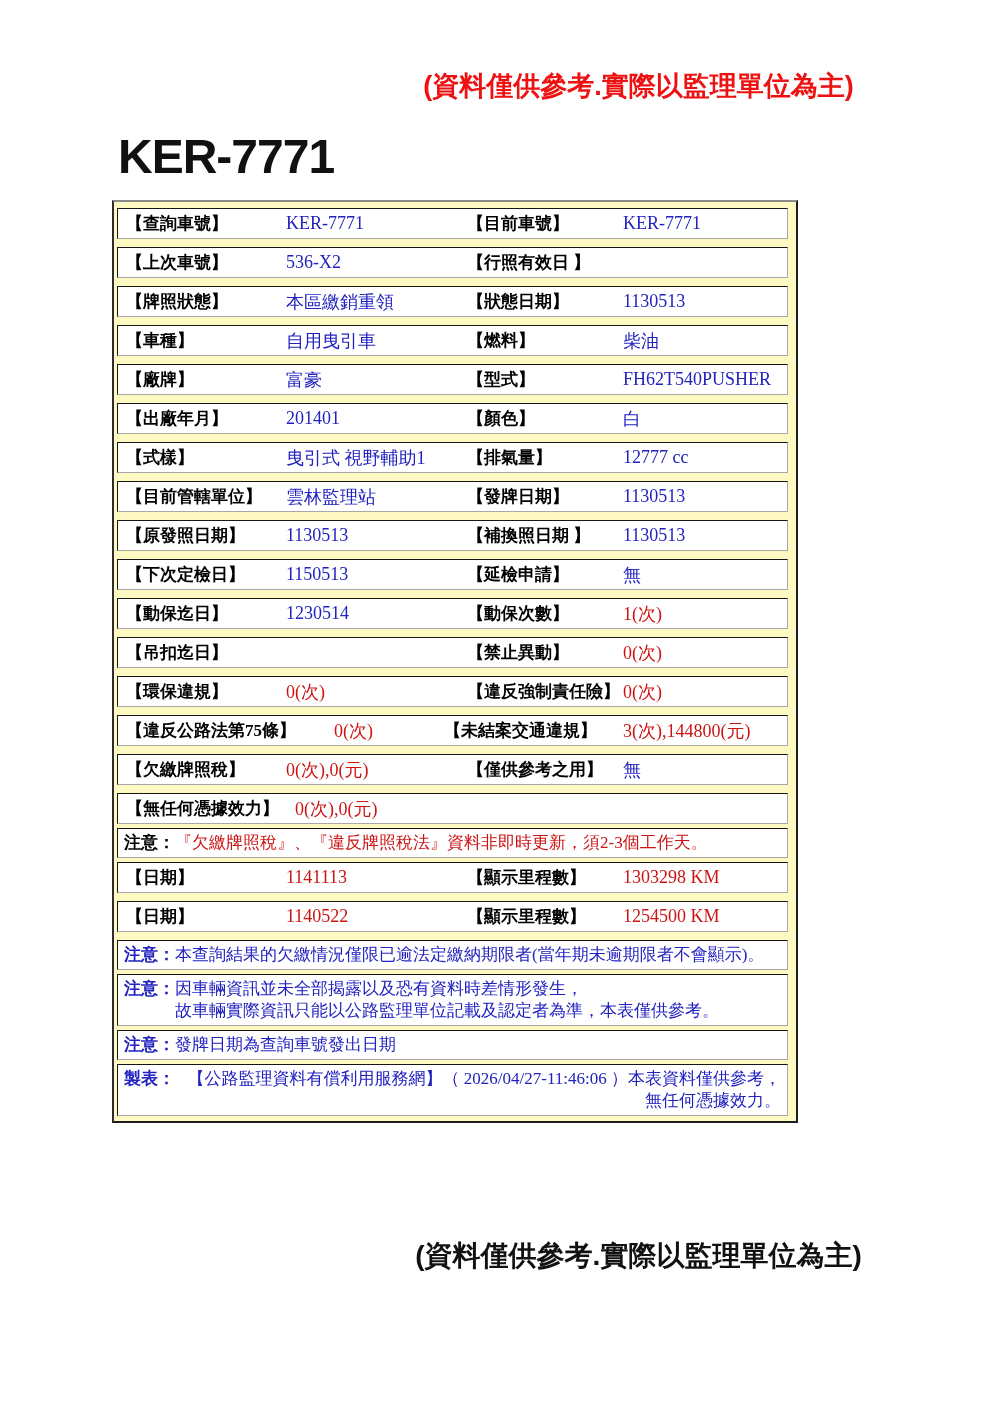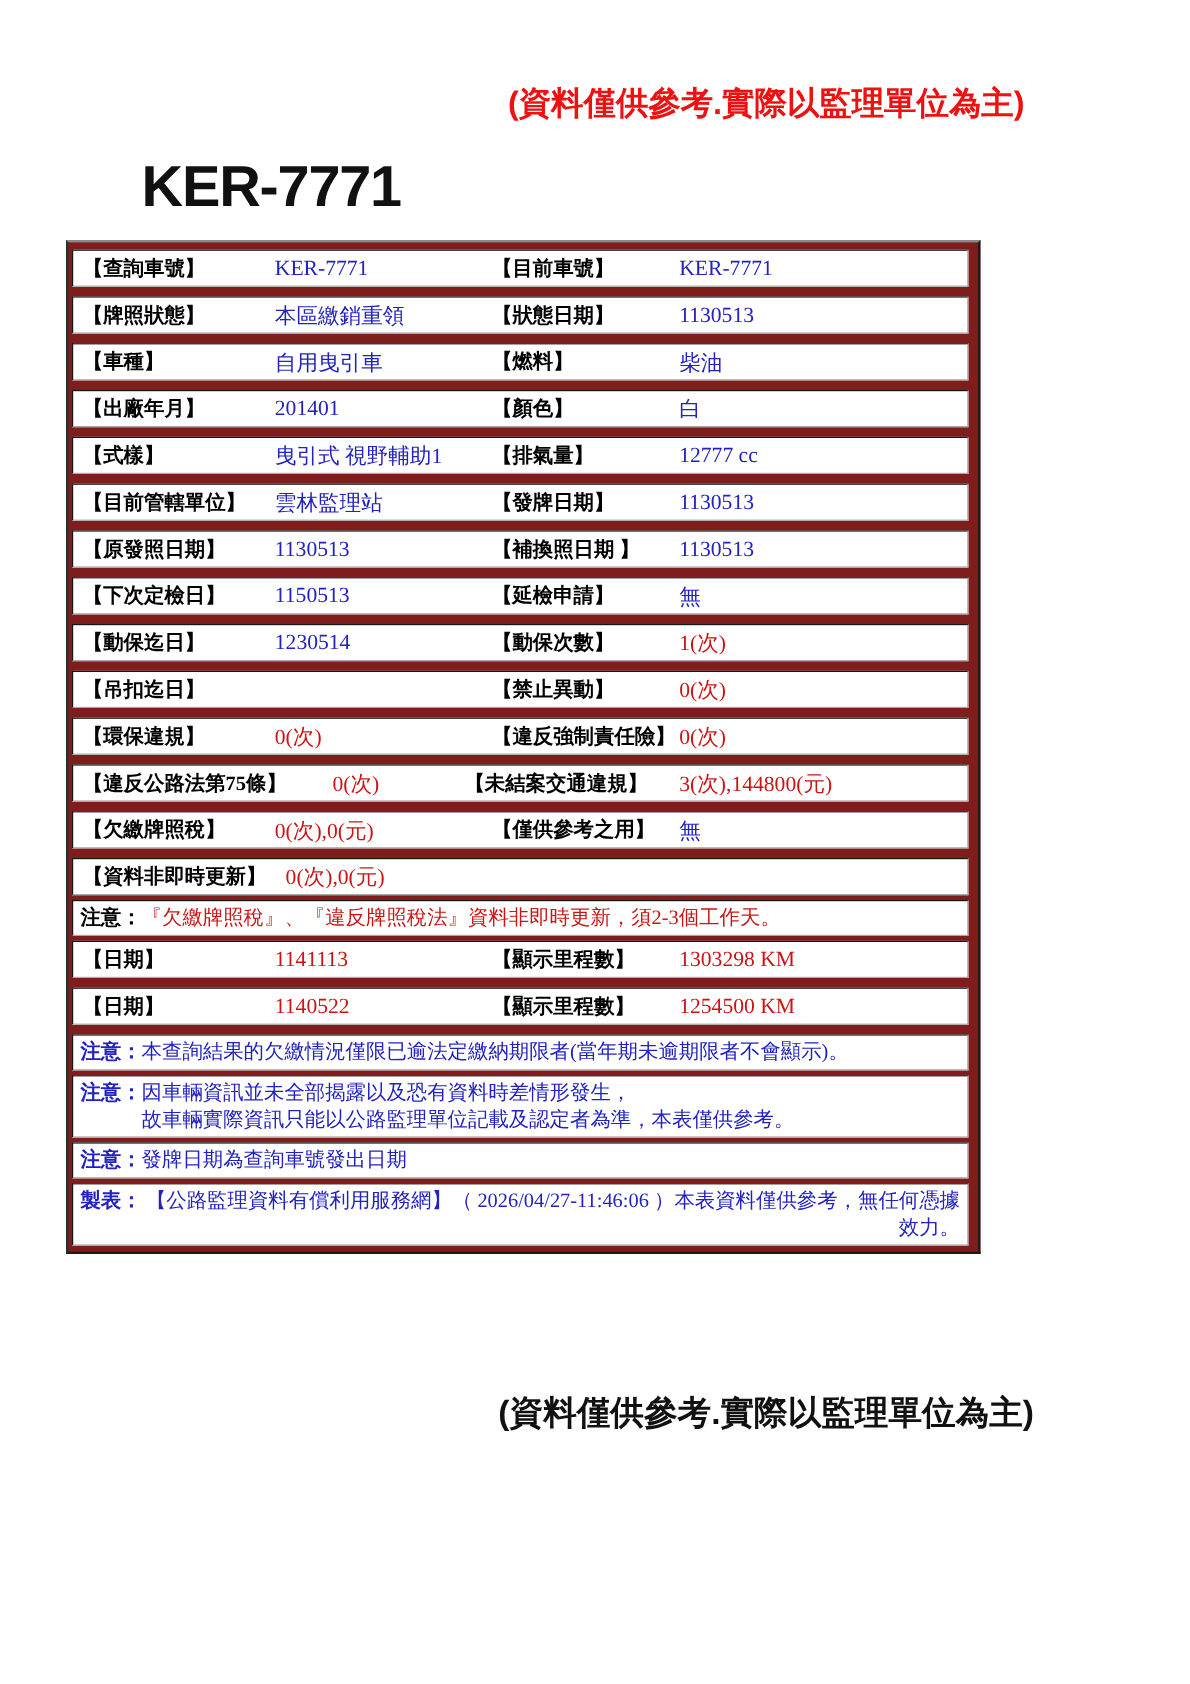--- a/index.html
+++ b/index.html
@@ -3,21 +3,21 @@
 <meta charset="utf-8">
 <style>
   html,body{margin:0;padding:0;background:#fff;}
   .page{width:992px;height:1403px;background:#fff;overflow:hidden;position:relative;
         font-family:"Liberation Serif","DejaVu Serif",serif;}
   .top-notice{margin-top:70px;padding-left:285px;text-align:center;
         font-family:"Liberation Sans","DejaVu Sans",sans-serif;
         font-weight:bold;font-size:27px;line-height:32px;}
   .page-title{margin:28px 0 0 118px;font-family:"Liberation Sans","DejaVu Sans",sans-serif;
         font-weight:bold;font-size:48px;line-height:54px;color:#111;letter-spacing:-1px;}
-  .tbl{margin:16px 0 0 55px;width:762px;box-sizing:border-box;background:#7f1d1d;
+  .tbl{margin:16px 0 0 112px;width:686px;box-sizing:border-box;background:#fef9c3;
         border:2px solid;border-color:#8a8a8a #1c1c1c #1c1c1c #2e2e2e;
         padding:6px 8px 5px 3px;}
   .row{border:1px solid;border-color:#161616 #a8a8a8 #a8a8a8 #161616;
         padding:2px 8px;display:flex;align-items:center;background:#fff;}
   .row.pair{margin-bottom:8px;min-height:25px;}
   .row.single{margin-bottom:4px;min-height:25px;}
   .row.header{margin-bottom:4px;min-height:23px;}
   .row.note{margin-bottom:4px;padding:3px 6px;font-size:17px;line-height:22px;align-items:flex-start;}
   .row:last-child{margin-bottom:0;text-align:right;}
   .lab{font-weight:bold;font-size:17px;color:#000;white-space:nowrap;}
@@ -40,30 +40,42 @@
   <div class="top-notice" style="color:#ee1111;">(資料僅供參考.實際以監理單位為主)</div>
   <div class="page-title">KER-7771</div>
   <div class="tbl">
       <div class="row pair">
         <span class="lab c1">【查詢車號】</span>
         <span class="val c2 blue">KER-7771</span>
         <span class="lab c3">【目前車號】</span>
         <span class="val c4 blue">KER-7771</span>
       </div>
       <div class="row pair">
+        <span class="lab c1">【上次車號】</span>
+        <span class="val c2 blue">536-X2</span>
+        <span class="lab c3">【行照有效日 】</span>
+        <span class="val c4 blue"></span>
+      </div>
+      <div class="row pair">
         <span class="lab c1">【牌照狀態】</span>
         <span class="val c2 blue">本區繳銷重領</span>
         <span class="lab c3">【狀態日期】</span>
         <span class="val c4 blue">1130513</span>
       </div>
       <div class="row pair">
         <span class="lab c1">【車種】</span>
         <span class="val c2 blue">自用曳引車</span>
         <span class="lab c3">【燃料】</span>
         <span class="val c4 blue">柴油</span>
+      </div>
+      <div class="row pair">
+        <span class="lab c1">【廠牌】</span>
+        <span class="val c2 blue">富豪</span>
+        <span class="lab c3">【型式】</span>
+        <span class="val c4 blue">FH62T540PUSHER</span>
       </div>
       <div class="row pair">
         <span class="lab c1">【出廠年月】</span>
         <span class="val c2 blue">201401</span>
         <span class="lab c3">【顏色】</span>
         <span class="val c4 blue">白</span>
       </div>
       <div class="row pair">
         <span class="lab c1">【式樣】</span>
         <span class="val c2 blue">曳引式 視野輔助1</span>
@@ -112,21 +124,21 @@
         <span class="lab c3">【未結案交通違規】</span>
         <span class="val c4 red">3(次),144800(元)</span>
       </div>
       <div class="row pair">
         <span class="lab c1">【欠繳牌照稅】</span>
         <span class="val c2 red">0(次),0(元)</span>
         <span class="lab c3">【僅供參考之用】</span>
         <span class="val c4 blue">無</span>
       </div>
       <div class="row single">
-        <span class="lab">【資料非即時更新】</span>
+        <span class="lab">【無任何憑據效力】</span>
         <span class="val red">0(次),0(元)</span>
       </div>
       <div class="row note">
         <span class="prefix black">注意：</span>
         <span class="body red">『欠繳牌照稅』、『違反牌照稅法』資料非即時更新，須2-3個工作天。</span>
       </div>
       <div class="row pair">
         <span class="lab c1">【日期】</span>
         <span class="val c2 red">1141113</span>
         <span class="lab c3">【顯示里程數】</span>

